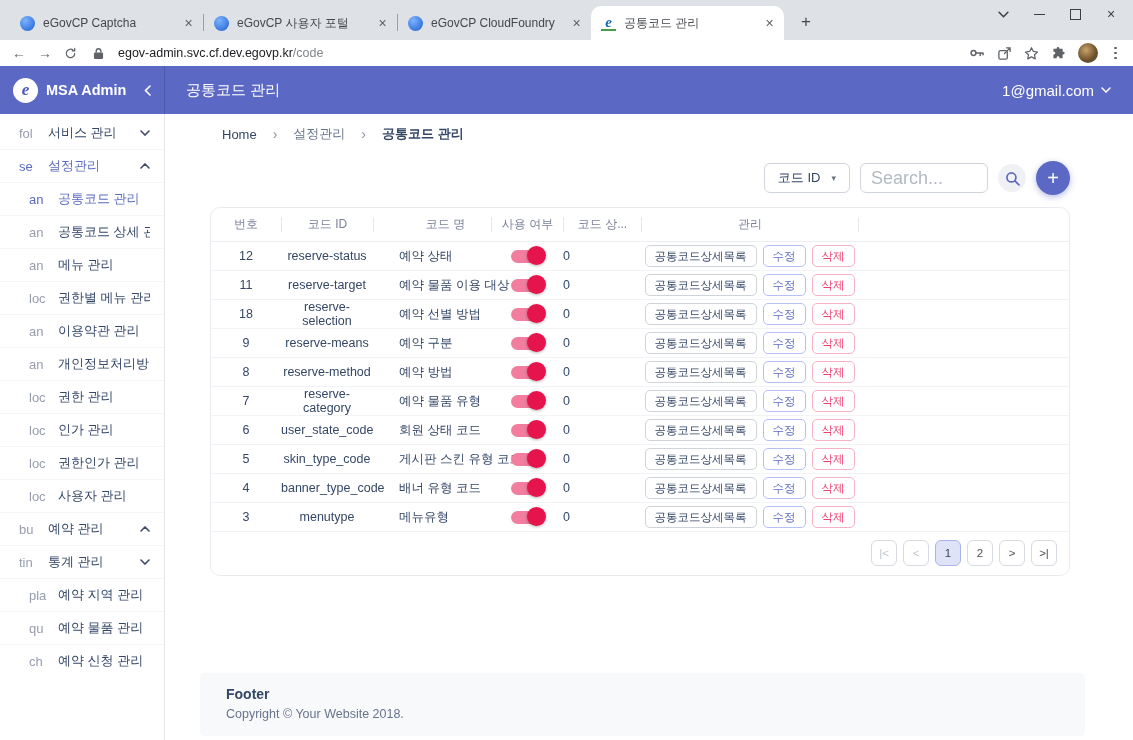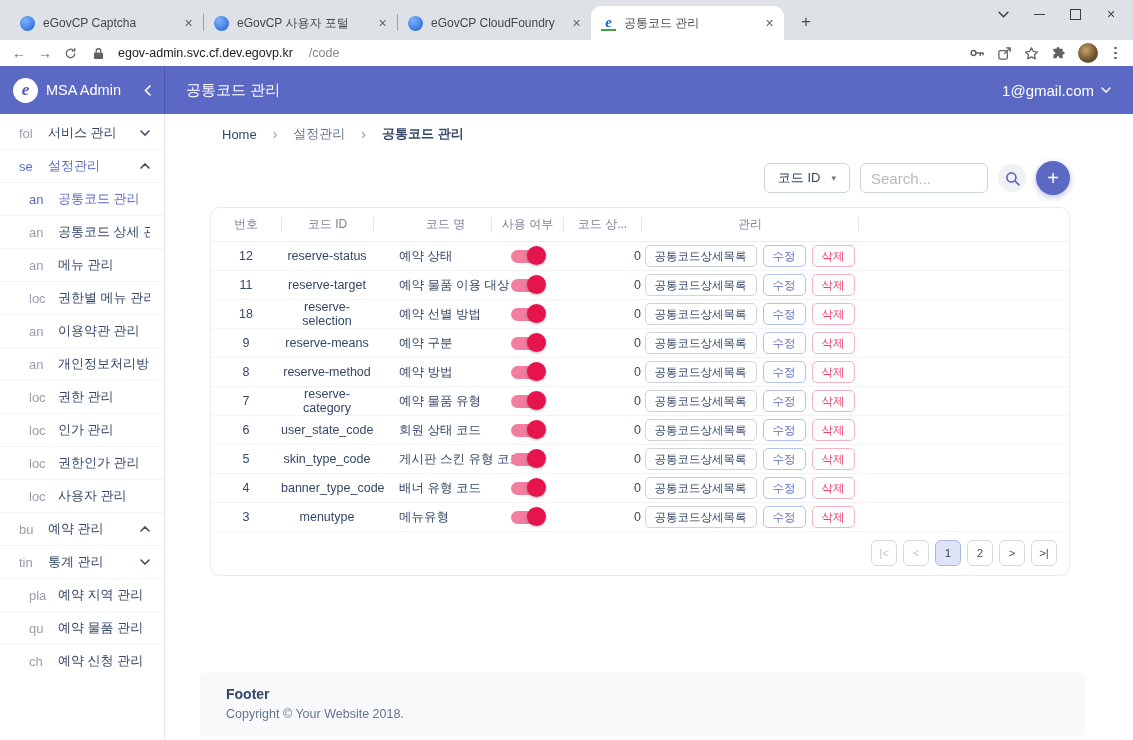--- a/index.html
+++ b/index.html
@@ -18,32 +18,32 @@
   .tab-close{color:#5f6368;font-size:14px;width:17px;height:17px;line-height:16px;text-align:center;border-radius:50%;flex-shrink:0}
   .newtab{width:28px;height:28px;margin:0 0 4px 8px;font-size:17px;color:#45494d;display:flex;align-items:center;justify-content:center;border-radius:50%}
   .win-controls{position:absolute;top:1px;right:4px;display:flex;align-items:center}
   .winbtn{width:36px;height:26px;display:flex;align-items:center;justify-content:center;color:#3c4043;font-size:14px}
   .win-max{width:9px;height:9px;border:1.4px solid #3c4043}
   .win-min{width:11px;border-top:1.6px solid #3c4043}
 
   
   .urlbar{height:26px;background:#fff;display:flex;align-items:center;padding:0 12px;gap:12px;flex-shrink:0}
   .nav-ic{color:#5f6368;font-size:14px;line-height:1;display:flex;align-items:center}
-  .url-text{font-size:12.5px;color:#202124;display:flex;align-items:flex-start;gap:16px;margin-left:2px}
+  .url-text{font-size:12.5px;color:#202124;display:flex;align-items:flex-start;gap:0;margin-left:2px}
   .url-path{color:#80868b}
   .urlbar .spacer{flex:1}
   .avatar{width:20px;height:20px;border-radius:50%;background:radial-gradient(circle at 40% 35%,#c9a36a,#6b4f2a 60%,#3e6b35)}
   .kebab{display:flex;flex-direction:column;gap:2.4px;padding:0 4px}
   .kebab i{width:2.6px;height:2.6px;border-radius:50%;background:#5f6368}
 
   
   .appheader{height:48px;background:#5b68c4;display:flex;align-items:center;color:#fff;flex-shrink:0}
   .brand{width:165px;height:100%;display:flex;align-items:center;gap:8px;padding-left:13px;box-sizing:border-box;border-right:1px solid rgba(0,0,0,.14)}
   .logo{width:25px;height:25px;border-radius:50%;background:#fff;color:#4a57b8;font-family:"Liberation Serif",serif;font-style:italic;font-weight:700;font-size:17px;display:flex;align-items:center;justify-content:center;flex-shrink:0}
-  .brand-name{font-size:14.5px;font-weight:400;white-space:nowrap}
+  .brand-name{font-size:14.5px;font-weight:700;white-space:nowrap}
   .brand-collapse{margin-left:auto;margin-right:13px;display:flex}
   .page-title{margin-left:21px;font-size:15px;font-weight:500}
   .user-menu{margin-left:auto;margin-right:22px;font-size:15px;display:flex;align-items:center;gap:7px}
 
   
   .workspace{flex:1;display:flex;min-height:0}
   .sidebar{width:165px;flex-shrink:0;border-right:1px solid #e4e6ec;box-sizing:border-box;padding-top:3px;overflow:hidden;background:#fff}
   .side-item{height:32px;display:flex;align-items:center;gap:9px;padding:0 14px 0 19px;font-size:13px;color:#344767;border-top:1px solid #f4f5f8;cursor:pointer}
   .side-item:first-child{border-top:none}
   .side-item.child{padding-left:29px}
@@ -57,36 +57,36 @@
 
   
   .breadcrumb{margin:11px 0 16px 57px;font-size:13px;display:flex;align-items:center;gap:16px;color:#67748e}
   .bc-home{color:#344767}
   .bc-sep{color:#8a93a5;font-size:14px}
   .bc-mid{color:#67748e}
   .bc-current{color:#344767;font-weight:700}
   .toolbar{display:flex;justify-content:flex-end;align-items:center;gap:10px;margin:0 63px 0 0;height:38px}
   .filter-btn{height:30px;padding:0 13px;border:1px solid #ced4da;border-radius:6px;background:#fff;font-size:13px;color:#344767;display:flex;align-items:center;gap:11px;cursor:pointer}
   .caret{color:#6c757d;font-size:9px}
-  .search-input{width:128px;height:30px;border:1px solid #ced4da;border-radius:6px;padding:12px 10px;font-size:15px;color:#495057;box-sizing:border-box;outline:none}
+  .search-input{width:128px;height:30px;border:1px solid #ced4da;border-radius:6px;padding:12px 10px;font-size:18px;color:#495057;box-sizing:border-box;outline:none}
   .search-input::placeholder{color:#b4bac1}
   .search-btn{width:28px;height:28px;border-radius:50%;background:#eff1f4;border:none;display:flex;align-items:center;justify-content:center;cursor:pointer}
   .add-btn{width:34px;height:34px;border-radius:50%;background:#5b68c4;color:#fff;border:none;font-size:20px;line-height:1;display:flex;align-items:center;justify-content:center;box-shadow:0 2px 6px rgba(91,104,196,.45);cursor:pointer}
 
   
   .card{margin:10px 63px 0 45px;border:1px solid #e9ecef;border-radius:10px;background:#fff}
   .thead{display:flex;align-items:center;height:33px;font-size:12px;color:#7b809a;border-bottom:1px solid #eceef2}
   .thead>div{display:flex;align-items:center;justify-content:center;height:15px;box-sizing:border-box}
   .thead>div+div{border-left:1px solid #e3e6eb}
   .trow{display:flex;align-items:center;height:28px;font-size:12.5px;color:#344767;border-bottom:1px solid #f1f3f6}
   .c-no{width:70px;text-align:center;flex-shrink:0}
   .c-id{width:92px;text-align:center;flex-shrink:0}
   .c-name{width:118px;padding-left:26px;box-sizing:border-box;white-space:nowrap;flex-shrink:0}
   .c-use{width:72px;display:flex;justify-content:center;flex-shrink:0}
-  .c-detail{width:78px;text-align:right;flex-shrink:0}
+  .c-detail{width:78px;text-align:left;flex-shrink:0}
   .c-mgmt{width:217px;display:flex;gap:6px;justify-content:center;align-items:flex-end;flex-shrink:0}
   .c-extra{flex:1;height:15px}
   .trow .c-extra{height:1px}
   .toggle{width:32px;height:13px;background:#f27d9f;border-radius:7px;position:relative;display:inline-block;cursor:pointer}
   .toggle::after{content:"";position:absolute;right:-3px;top:-3.5px;width:19px;height:19px;border-radius:50%;background:#e5144d;box-shadow:0 1px 3px rgba(0,0,0,.3)}
   .btn{height:22px;border-radius:5px;background:#fff;font-size:11.5px;display:flex;align-items:center;padding:0 9px;cursor:pointer;font-family:"Liberation Sans",sans-serif}
   .btn-detail{border:1px solid #cfd3da;color:#344767}
   .btn-edit{border:1px solid #b6c0f2;color:#5c6bc0}
   .btn-del{border:1px solid #f6b2c5;color:#ef3d6e}
   .tpagination{display:flex;justify-content:flex-end;align-items:center;gap:6px;padding:8px 12px 9px}

